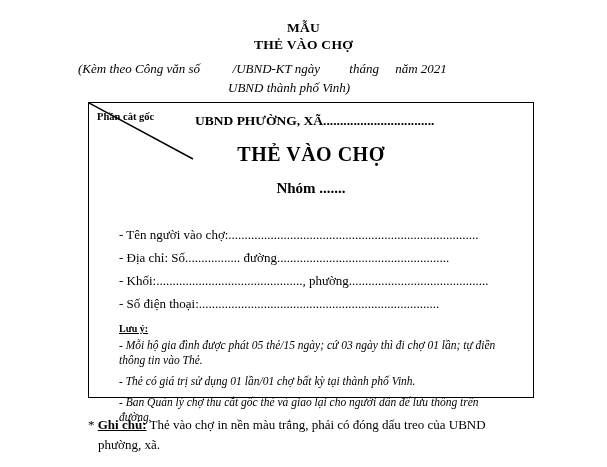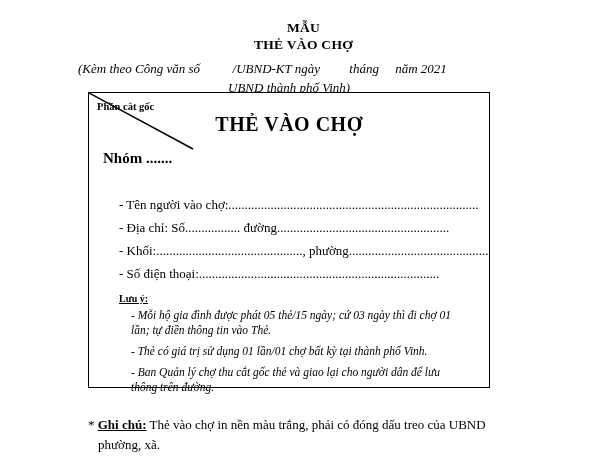--- a/index.html
+++ b/index.html
@@ -51,22 +51,22 @@
     white-space: pre;
   }
   .subheader .row2 {
     padding-left: 150px;
   }
 
   
   .ticket {
     position: absolute;
     left: 88px;
-    top: 92px;
-    width: 402px;
+    top: 102px;
+    width: 446px;
     height: 296px;
     border: 1.5px solid #000;
     box-sizing: border-box;
     background: #fff;
     padding-left: 10px;
   }
   
   .corner-line {
     position: absolute;
     left: 0;
@@ -102,20 +102,21 @@
     white-space: nowrap;
   }
   .title-main {
     text-align: center;
     font-weight: bold;
     font-size: 20px;
     margin-top: 14px;
     letter-spacing: 0.5px;
   }
   .title-group {
+    text-align: center;
     font-weight: bold;
     font-size: 15px;
     margin-top: 14px;
   }
   .days-line {
     font-weight: bold;
     font-size: 13px;
     margin-top: 12px;
     margin-left: 52px;
     white-space: nowrap;
@@ -133,21 +134,21 @@
 
   .note-head {
     margin-top: 8px;
     margin-left: 16px;
     font-weight: bold;
     font-size: 10px;
     text-decoration: underline;
   }
   .notes {
     margin-top: 4px;
-    margin-left: 28px;
+    margin-left: 16px;
     margin-right: 8px;
     font-style: italic;
     font-size: 11.5px;
     line-height: 15px;
   }
   .notes .n {
     margin-bottom: 6px;
   }
 
   
@@ -184,20 +185,21 @@
 
   <div class="ticket">
 
     <svg class="corner-line" viewBox="0 0 120 60" preserveAspectRatio="none">
       <line x1="0" y1="0" x2="104" y2="56" stroke="#000" stroke-width="1.5"></line>
     </svg>
 
     <div class="stub-label">Phần cắt gốc</div>
 
     <div class="ticket-body">
+      <div class="org-line">UBND PHƯỜNG, XÃ.................................</div>
       <div class="title-main">THẺ VÀO CHỢ</div>
       <div class="title-group">Nhóm .......</div>
 
       <div class="fields">
         <div class="f">- Tên người vào chợ:.............................................................................</div>
         <div class="f">- Địa chỉ: Số................. đường.....................................................</div>
         <div class="f">- Khối:............................................., phường...........................................</div>
         <div class="f">- Số điện thoại:..........................................................................</div>
       </div>
 

